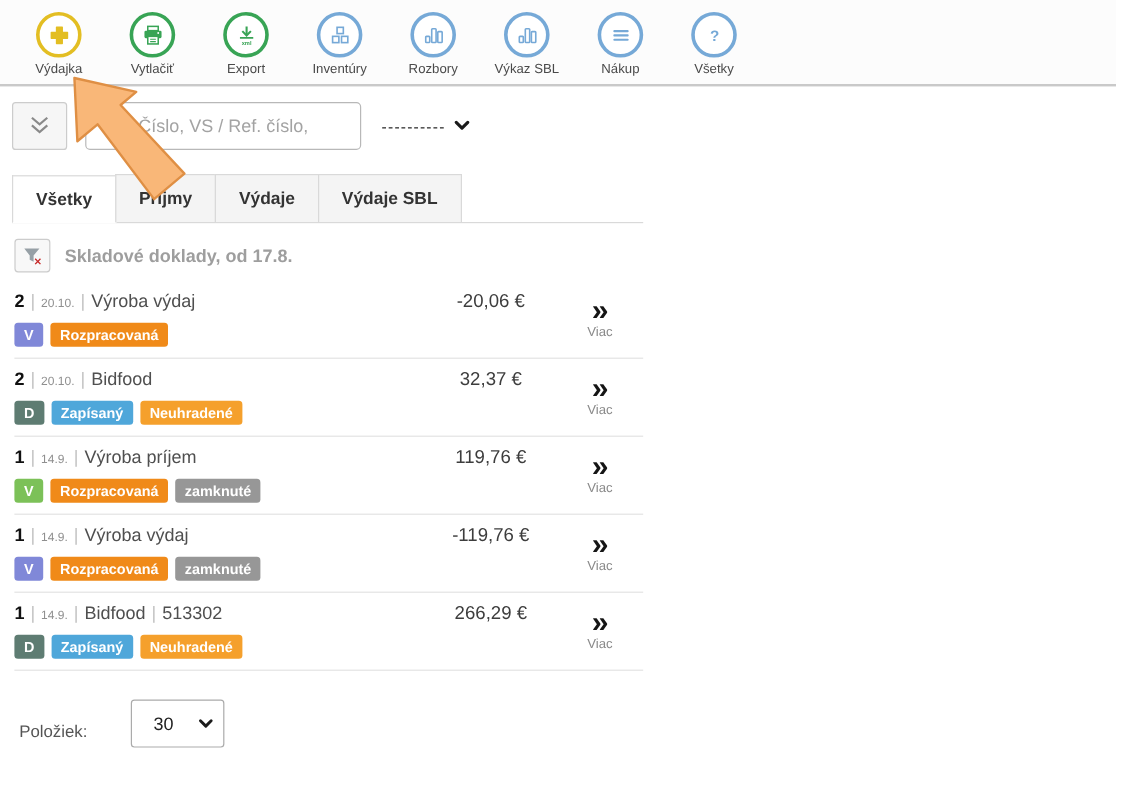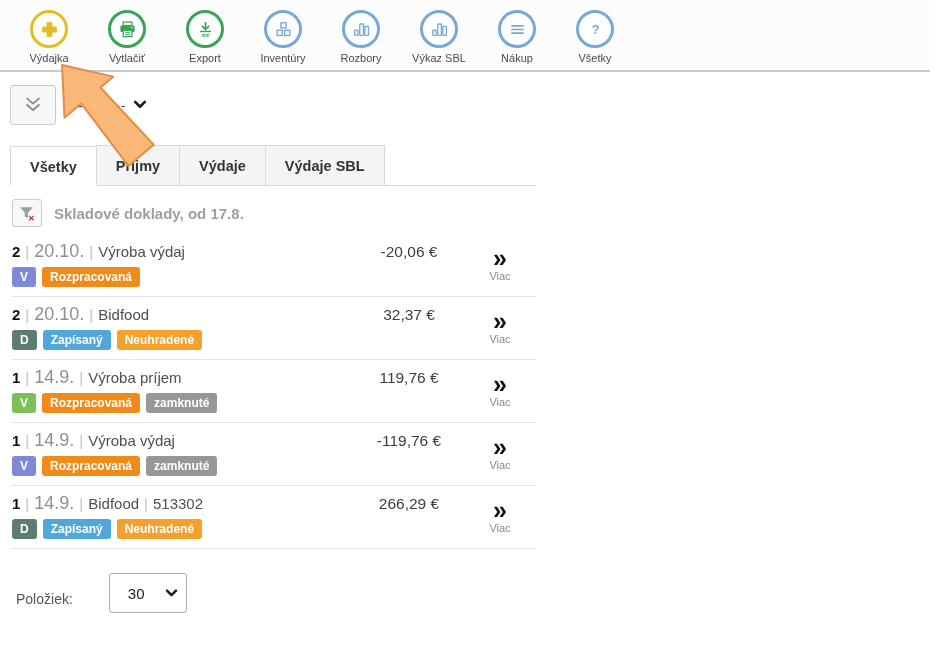--- a/index.html
+++ b/index.html
@@ -49,21 +49,21 @@
     display:flex;align-items:center;justify-content:center;cursor:pointer;padding:0;
   }
   .filter-label{font-weight:bold;color:#9e9e9e;font-size:15px;}
   
   .rows{margin:7px 0 0 12px;width:524px;}
   .row{display:flex;border-bottom:1px solid #e3e3e3;padding:7px 0 9px;}
   .row-main{flex:1;min-width:0;}
   .row-title{font-size:15px;color:#4f4f4f;line-height:21px;white-space:nowrap;}
   .row-num{font-weight:bold;color:#111;}
   .sep{color:#c2c2c2;margin:0 5px;}
-  .row-date{color:#8f8f8f;font-size:18px;margin-top:13px;}
+  .row-date{color:#8f8f8f;font-size:10px;margin-top:13px;}
   .row-badges{margin-top:5px;display:flex;gap:6px;}
   .badge{color:#fff;font-weight:bold;font-size:12px;padding:3px 8px;border-radius:3px;line-height:14px;white-space:nowrap;}
   .row-amount{width:110px;text-align:center;font-size:15.5px;color:#3d3d3d;padding-top:2px;}
   .row-more{width:72px;display:flex;flex-direction:column;align-items:center;justify-content:center;cursor:pointer;}
   .more-chevron{font-size:25px;font-weight:bold;color:#151515;line-height:22px;}
   .more-label{font-size:11px;color:#8a8a8a;margin-top:1px;}
   
   .pagination{display:flex;align-items:center;gap:12px;margin:24px 0 0 16px;}
   .pag-label{font-size:14px;color:#555;margin-top:11px;}
   .select-wrap{position:relative;display:inline-block;margin-left:24px;}
@@ -171,20 +171,21 @@
     <span class="tb-label">Všetky</span>
   </div>
 </div>
 
 <div class="search-row">
   <button class="collapse-btn">
     <svg width="22" height="22" viewBox="0 0 24 24">
       <path d="M5 4.5l7 6 7-6M5 11.5l7 6 7-6" fill="none" stroke="#8a8a8a" stroke-width="2"></path>
     </svg>
   </button>
+  <input class="search-input" type="text" placeholder="Číslo, VS / Ref. číslo," style="">
   <div class="dash-dropdown">
     <span class="dash-value">----------</span>
     <svg width="14" height="14" viewBox="0 0 16 16">
       <path d="M2.5 4.5l5.5 5.5L13.5 4.5" fill="none" stroke="#1b1b1b" stroke-width="3" stroke-linecap="round" stroke-linejoin="round"></path>
     </svg>
   </div>
 </div>
 
 <div class="tabs" id="tabs">
   <div class="tab active">Všetky</div>

